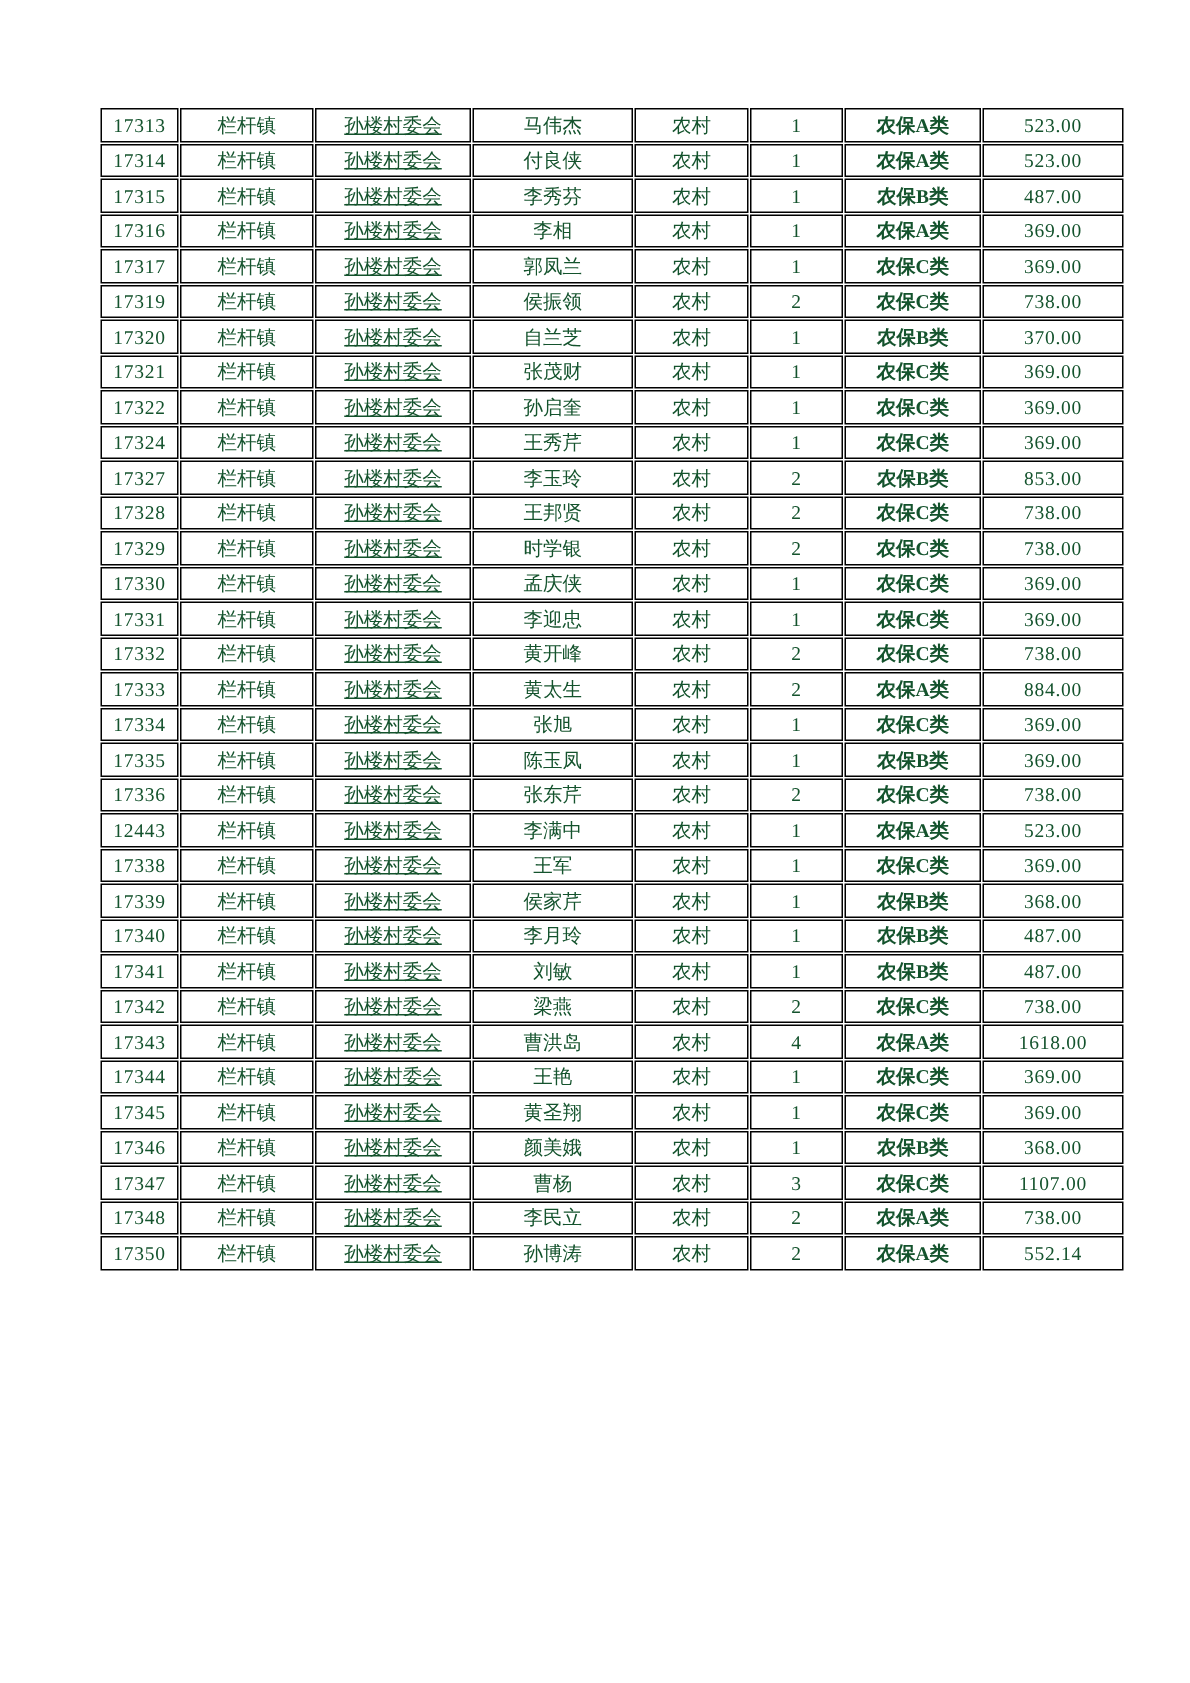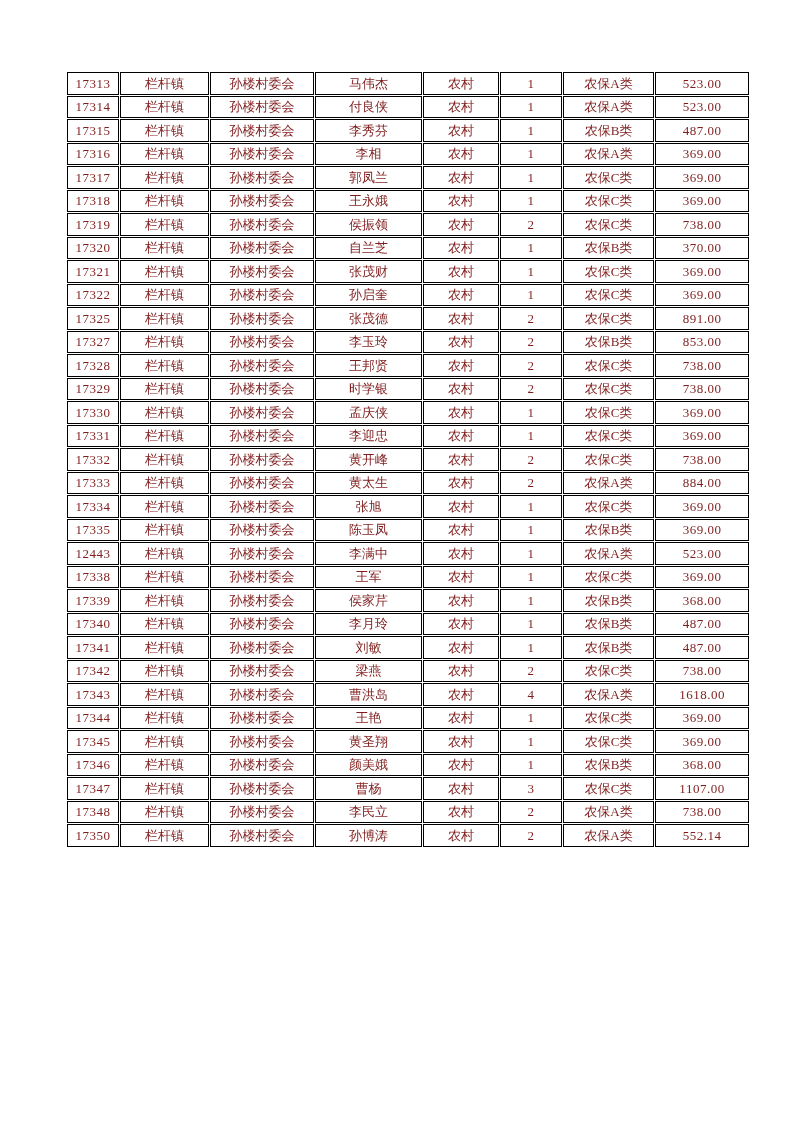--- a/index.html
+++ b/index.html
@@ -7,21 +7,21 @@
     padding: 0;
     background: #ffffff;
   }
   .page {
     position: relative;
     width: 793px;
     height: 1122px;
     background: #ffffff;
     overflow: hidden;
     font-family: "Liberation Serif", "DejaVu Serif", serif;
-    color: #7f1d1d;
+    color: #14532d;
   }
   table.payment-table {
     position: absolute;
     left: 66px;
     top: 71px;
     border-collapse: separate;
     border-spacing: 1px;
     table-layout: fixed;
     width: 644px;
   }
@@ -33,25 +33,25 @@
     vertical-align: middle;
     font-size: 13px;
     line-height: 1;
     white-space: nowrap;
     overflow: hidden;
     background: #ffffff;
   }
   
   td.c0 { width: 46px; }   
   td.c1 { width: 83px; }   
-  td.c2 { width: 98px; }   
+  td.c2 { width: 98px; text-decoration: underline; }   
   td.c3 { width: 101px; }  
   td.c4 { width: 70px; }   
   td.c5 { width: 56px; }   
-  td.c6 { width: 85px; }   
+  td.c6 { width: 85px; font-weight: bold; }   
   td.c7 { width: 88px; }   
   td.c0, td.c5, td.c7 { letter-spacing: 0.5px; }
 </style>
 </head>
 <body>
 
 <div class="page">
   <table class="payment-table">
     <tbody id="table-body">
         <tr>
@@ -98,30 +98,20 @@
           <td class="c0">17317</td>
           <td class="c1">栏杆镇</td>
           <td class="c2">孙楼村委会</td>
           <td class="c3">郭凤兰</td>
           <td class="c4">农村</td>
           <td class="c5">1</td>
           <td class="c6">农保C类</td>
           <td class="c7">369.00</td>
         </tr>
         <tr>
-          <td class="c0">17318</td>
-          <td class="c1">栏杆镇</td>
-          <td class="c2">孙楼村委会</td>
-          <td class="c3">王永娥</td>
-          <td class="c4">农村</td>
-          <td class="c5">1</td>
-          <td class="c6">农保C类</td>
-          <td class="c7">369.00</td>
-        </tr>
-        <tr>
           <td class="c0">17319</td>
           <td class="c1">栏杆镇</td>
           <td class="c2">孙楼村委会</td>
           <td class="c3">侯振领</td>
           <td class="c4">农村</td>
           <td class="c5">2</td>
           <td class="c6">农保C类</td>
           <td class="c7">738.00</td>
         </tr>
         <tr>
@@ -148,28 +138,28 @@
           <td class="c0">17322</td>
           <td class="c1">栏杆镇</td>
           <td class="c2">孙楼村委会</td>
           <td class="c3">孙启奎</td>
           <td class="c4">农村</td>
           <td class="c5">1</td>
           <td class="c6">农保C类</td>
           <td class="c7">369.00</td>
         </tr>
         <tr>
-          <td class="c0">17325</td>
-          <td class="c1">栏杆镇</td>
-          <td class="c2">孙楼村委会</td>
-          <td class="c3">张茂德</td>
-          <td class="c4">农村</td>
-          <td class="c5">2</td>
-          <td class="c6">农保C类</td>
-          <td class="c7">891.00</td>
+          <td class="c0">17324</td>
+          <td class="c1">栏杆镇</td>
+          <td class="c2">孙楼村委会</td>
+          <td class="c3">王秀芹</td>
+          <td class="c4">农村</td>
+          <td class="c5">1</td>
+          <td class="c6">农保C类</td>
+          <td class="c7">369.00</td>
         </tr>
         <tr>
           <td class="c0">17327</td>
           <td class="c1">栏杆镇</td>
           <td class="c2">孙楼村委会</td>
           <td class="c3">李玉玲</td>
           <td class="c4">农村</td>
           <td class="c5">2</td>
           <td class="c6">农保B类</td>
           <td class="c7">853.00</td>
@@ -246,20 +236,30 @@
         </tr>
         <tr>
           <td class="c0">17335</td>
           <td class="c1">栏杆镇</td>
           <td class="c2">孙楼村委会</td>
           <td class="c3">陈玉凤</td>
           <td class="c4">农村</td>
           <td class="c5">1</td>
           <td class="c6">农保B类</td>
           <td class="c7">369.00</td>
+        </tr>
+        <tr>
+          <td class="c0">17336</td>
+          <td class="c1">栏杆镇</td>
+          <td class="c2">孙楼村委会</td>
+          <td class="c3">张东芹</td>
+          <td class="c4">农村</td>
+          <td class="c5">2</td>
+          <td class="c6">农保C类</td>
+          <td class="c7">738.00</td>
         </tr>
         <tr>
           <td class="c0">12443</td>
           <td class="c1">栏杆镇</td>
           <td class="c2">孙楼村委会</td>
           <td class="c3">李满中</td>
           <td class="c4">农村</td>
           <td class="c5">1</td>
           <td class="c6">农保A类</td>
           <td class="c7">523.00</td>

